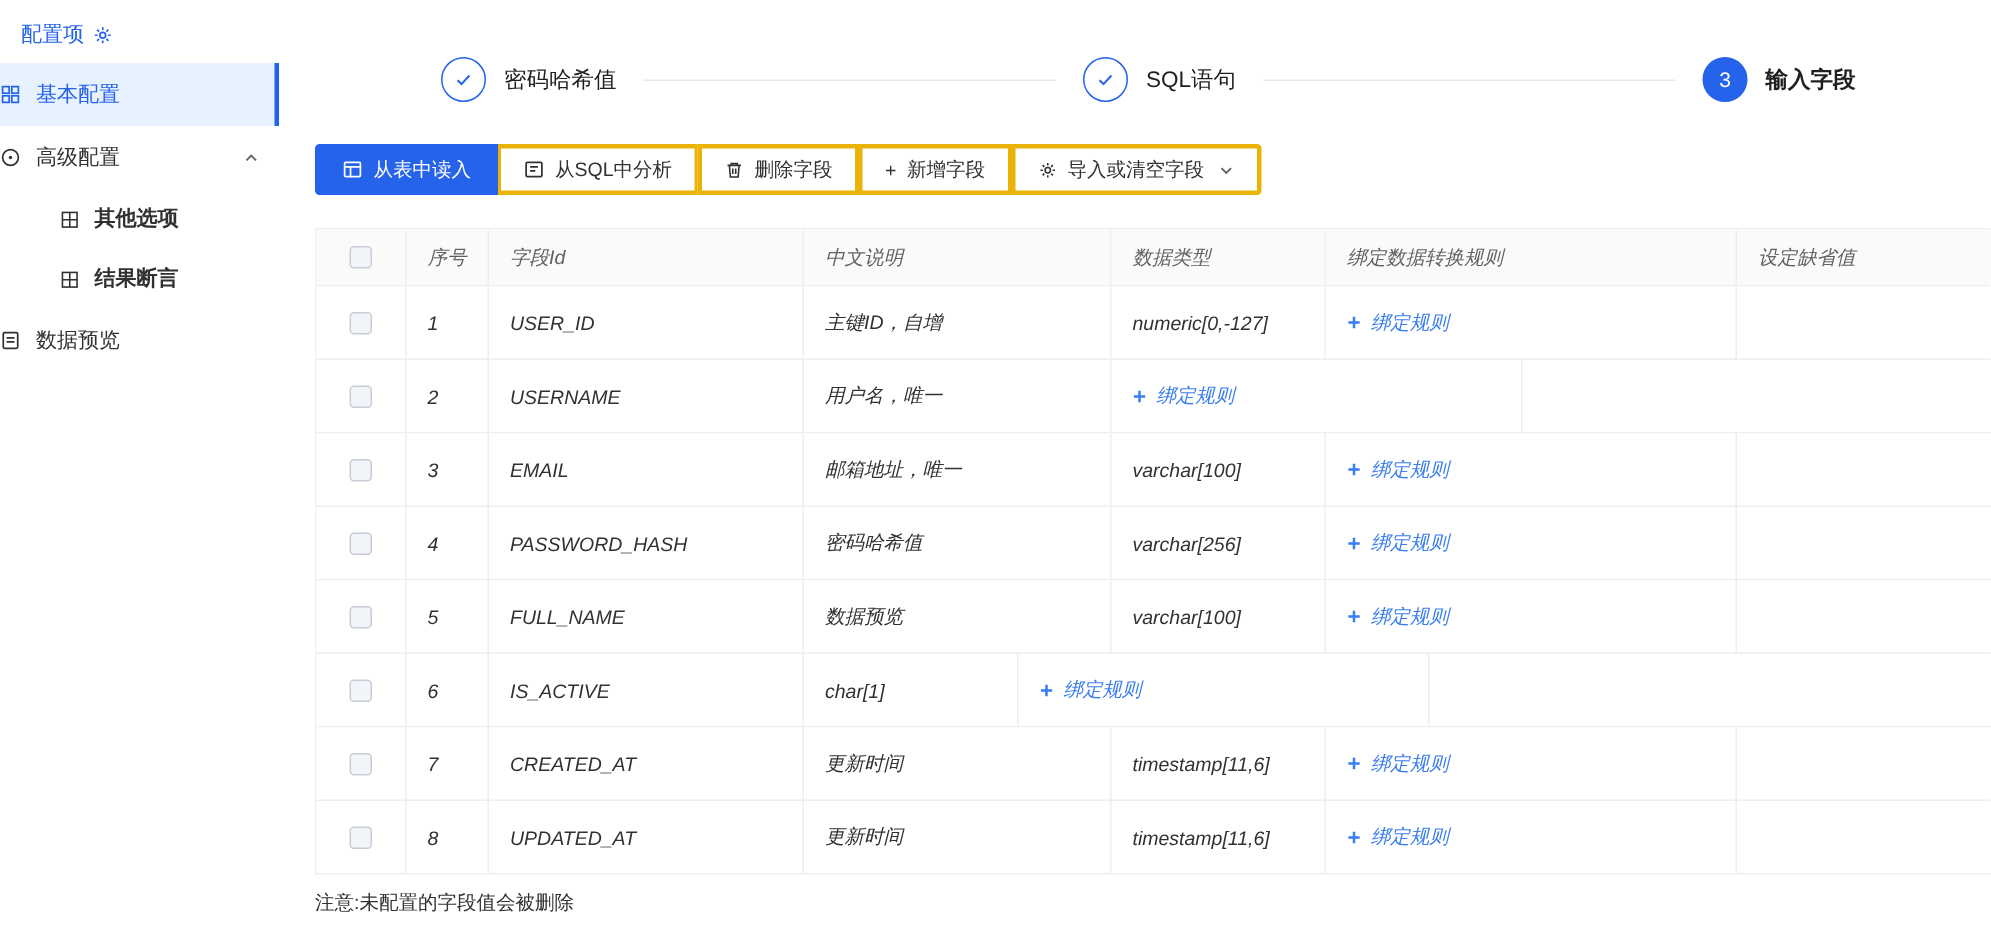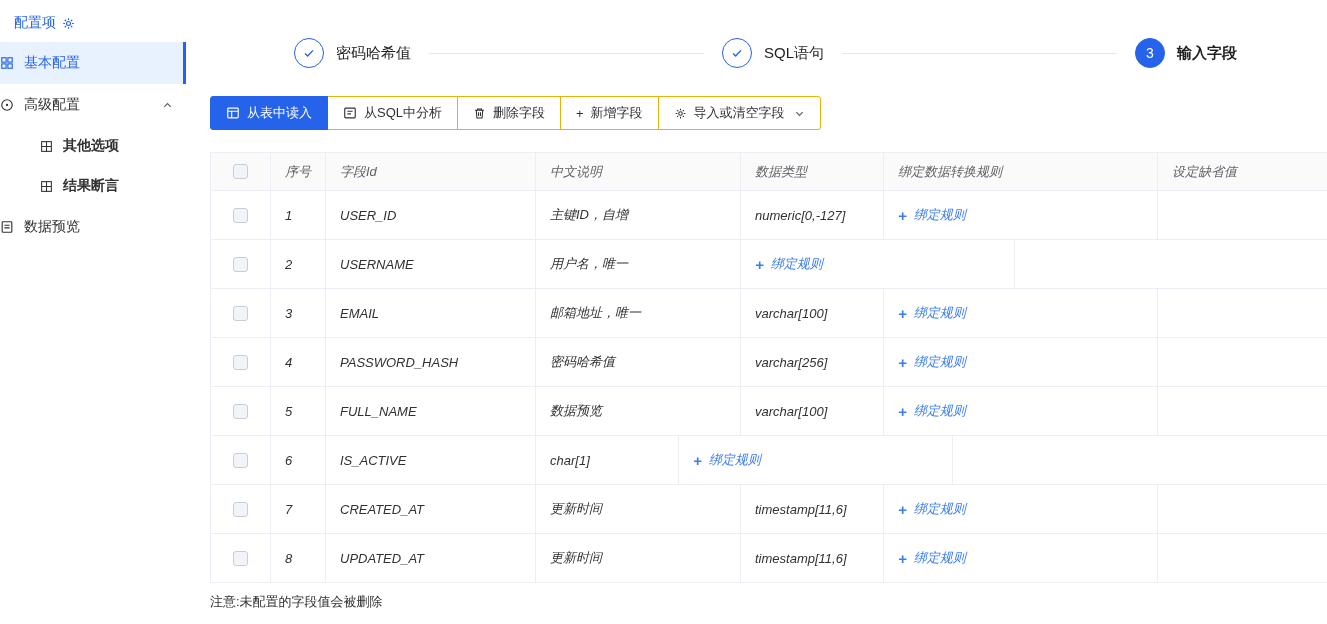--- a/index.html
+++ b/index.html
@@ -48,21 +48,21 @@
   .step-circle.filled { background: #2563eb; border-color: #2563eb; color: #fff; }
   .step-label { font-size: 15px; color: #1f1f1f; white-space: nowrap; }
   .step.active .step-label { font-weight: bold; }
   .step-line { flex: 1; height: 1px; background: #e4e7ed; margin: 0 18px; }
 
   
   .toolbar { display: flex; margin: 28px 0 0 0; }
   .btn {
     display: inline-flex; align-items: center; gap: 7px;
     height: 34px; padding: 0 15px;
-    border: 1px solid #eab308; background: #fff;
+    border: 3px solid #eab308; background: #fff;
     font-size: 13px; color: #303133; cursor: pointer;
     margin-left: -1px; font-family: inherit; white-space: nowrap;
   }
   .btn:first-child { margin-left: 0; border-radius: 3px 0 0 3px; }
   .btn:last-child { border-radius: 0 3px 3px 0; }
   .btn.primary { background: #2563eb; border-color: #2563eb; color: #fff; position: relative; z-index: 1; border-radius: 3px 0 0 3px; }
   .btn .chev { margin-left: 2px; display: flex; }
 
   
   .table { margin-top: 22px; border: 1px solid #ebeef5; border-bottom: none; width: 1193px; font-style: italic; }

